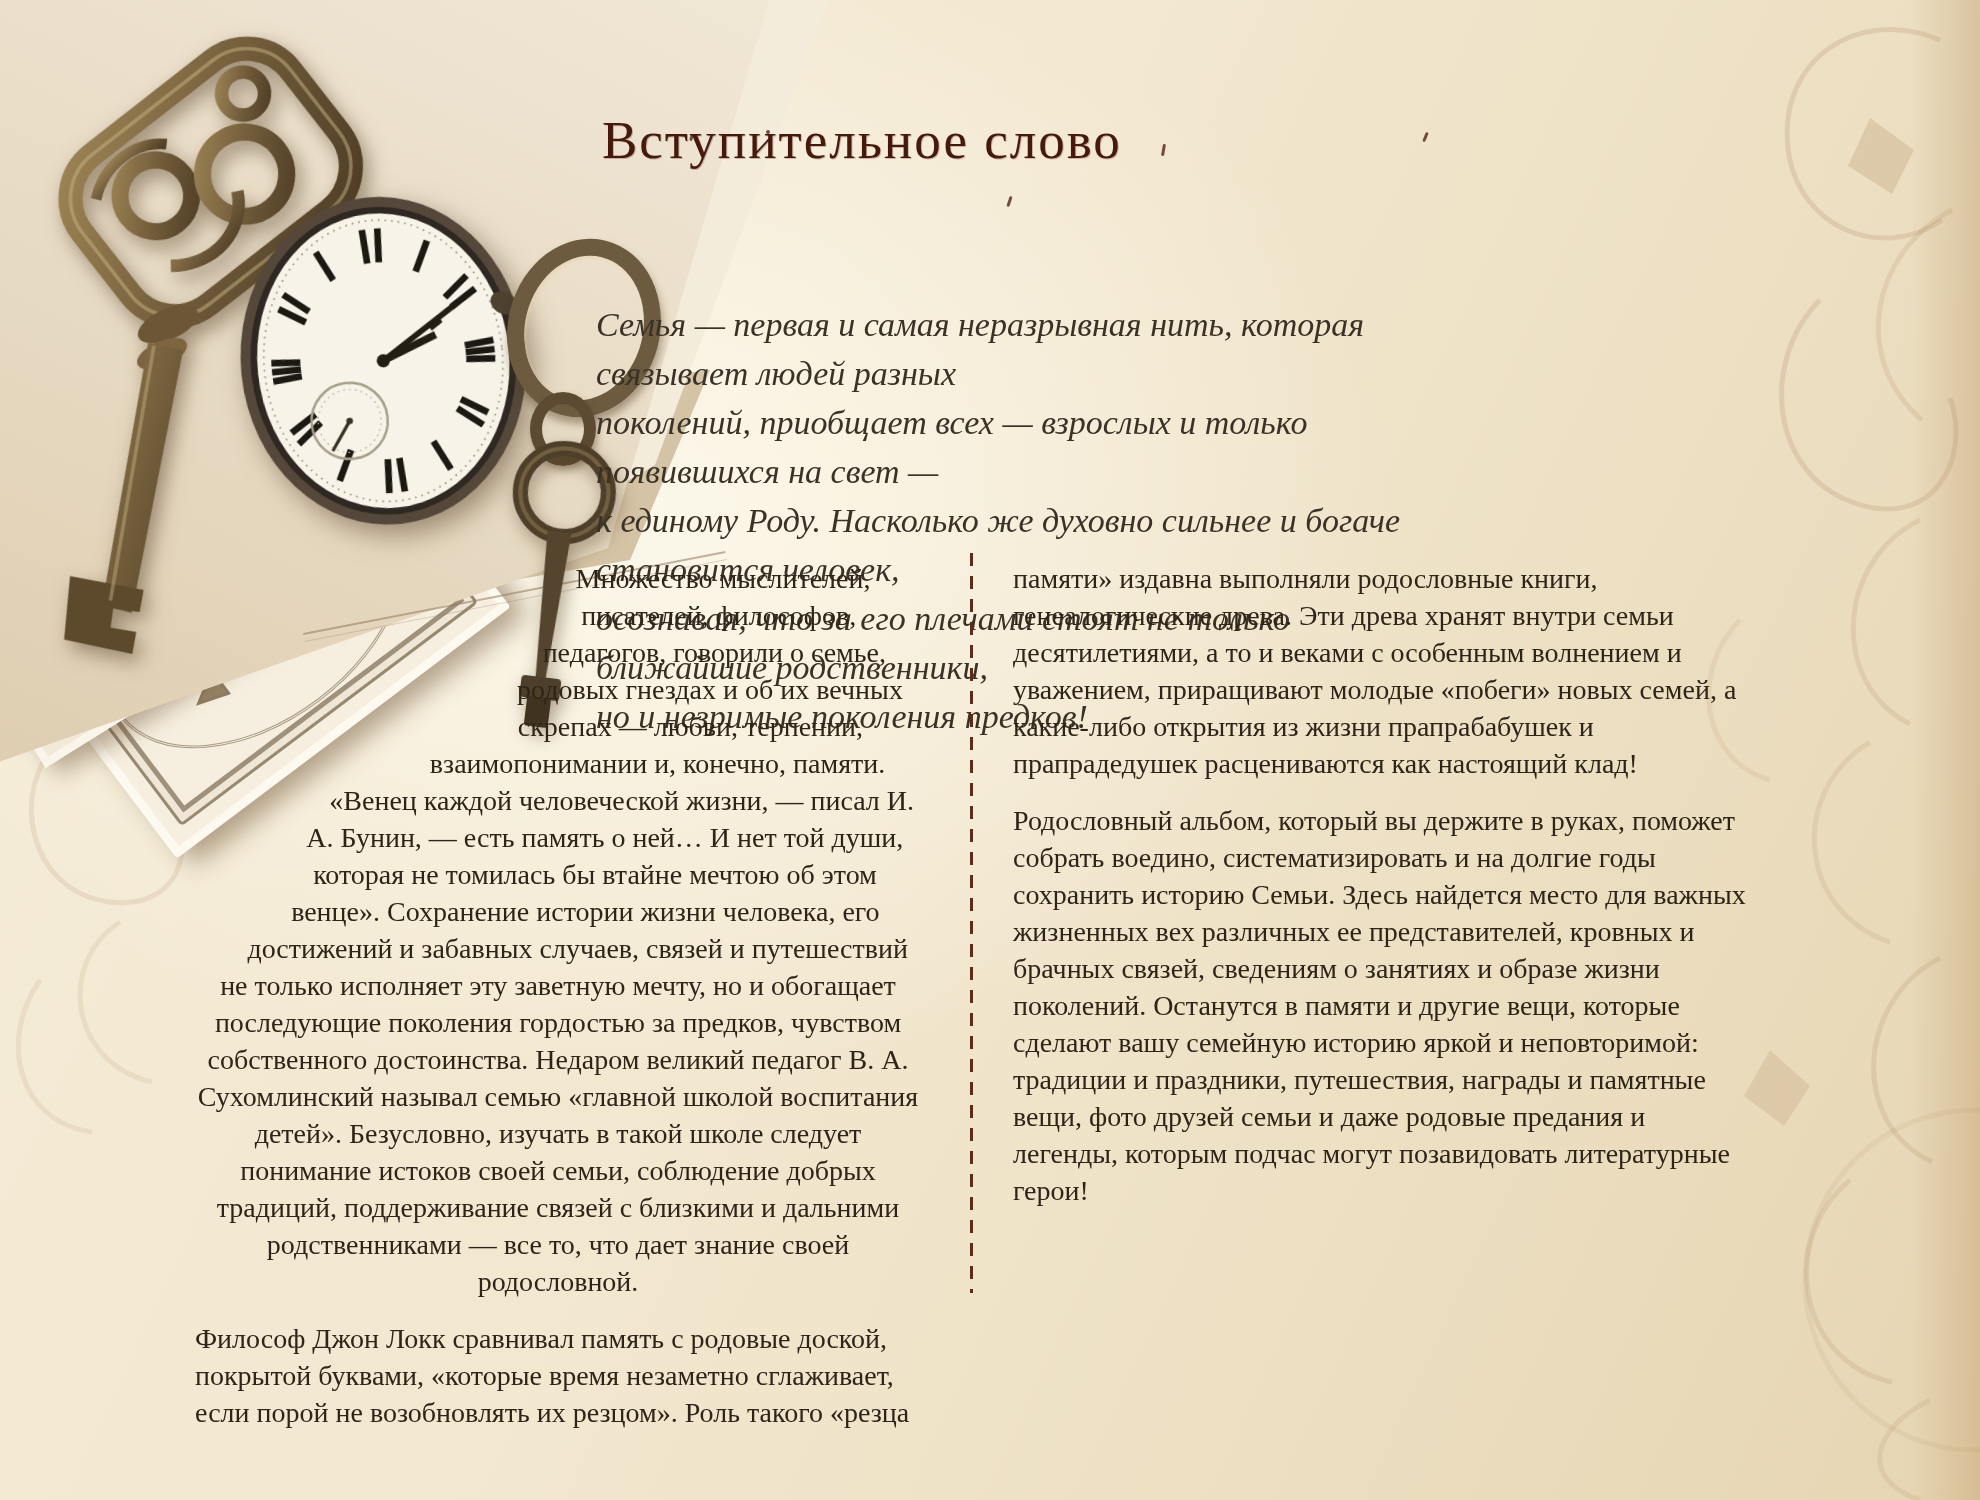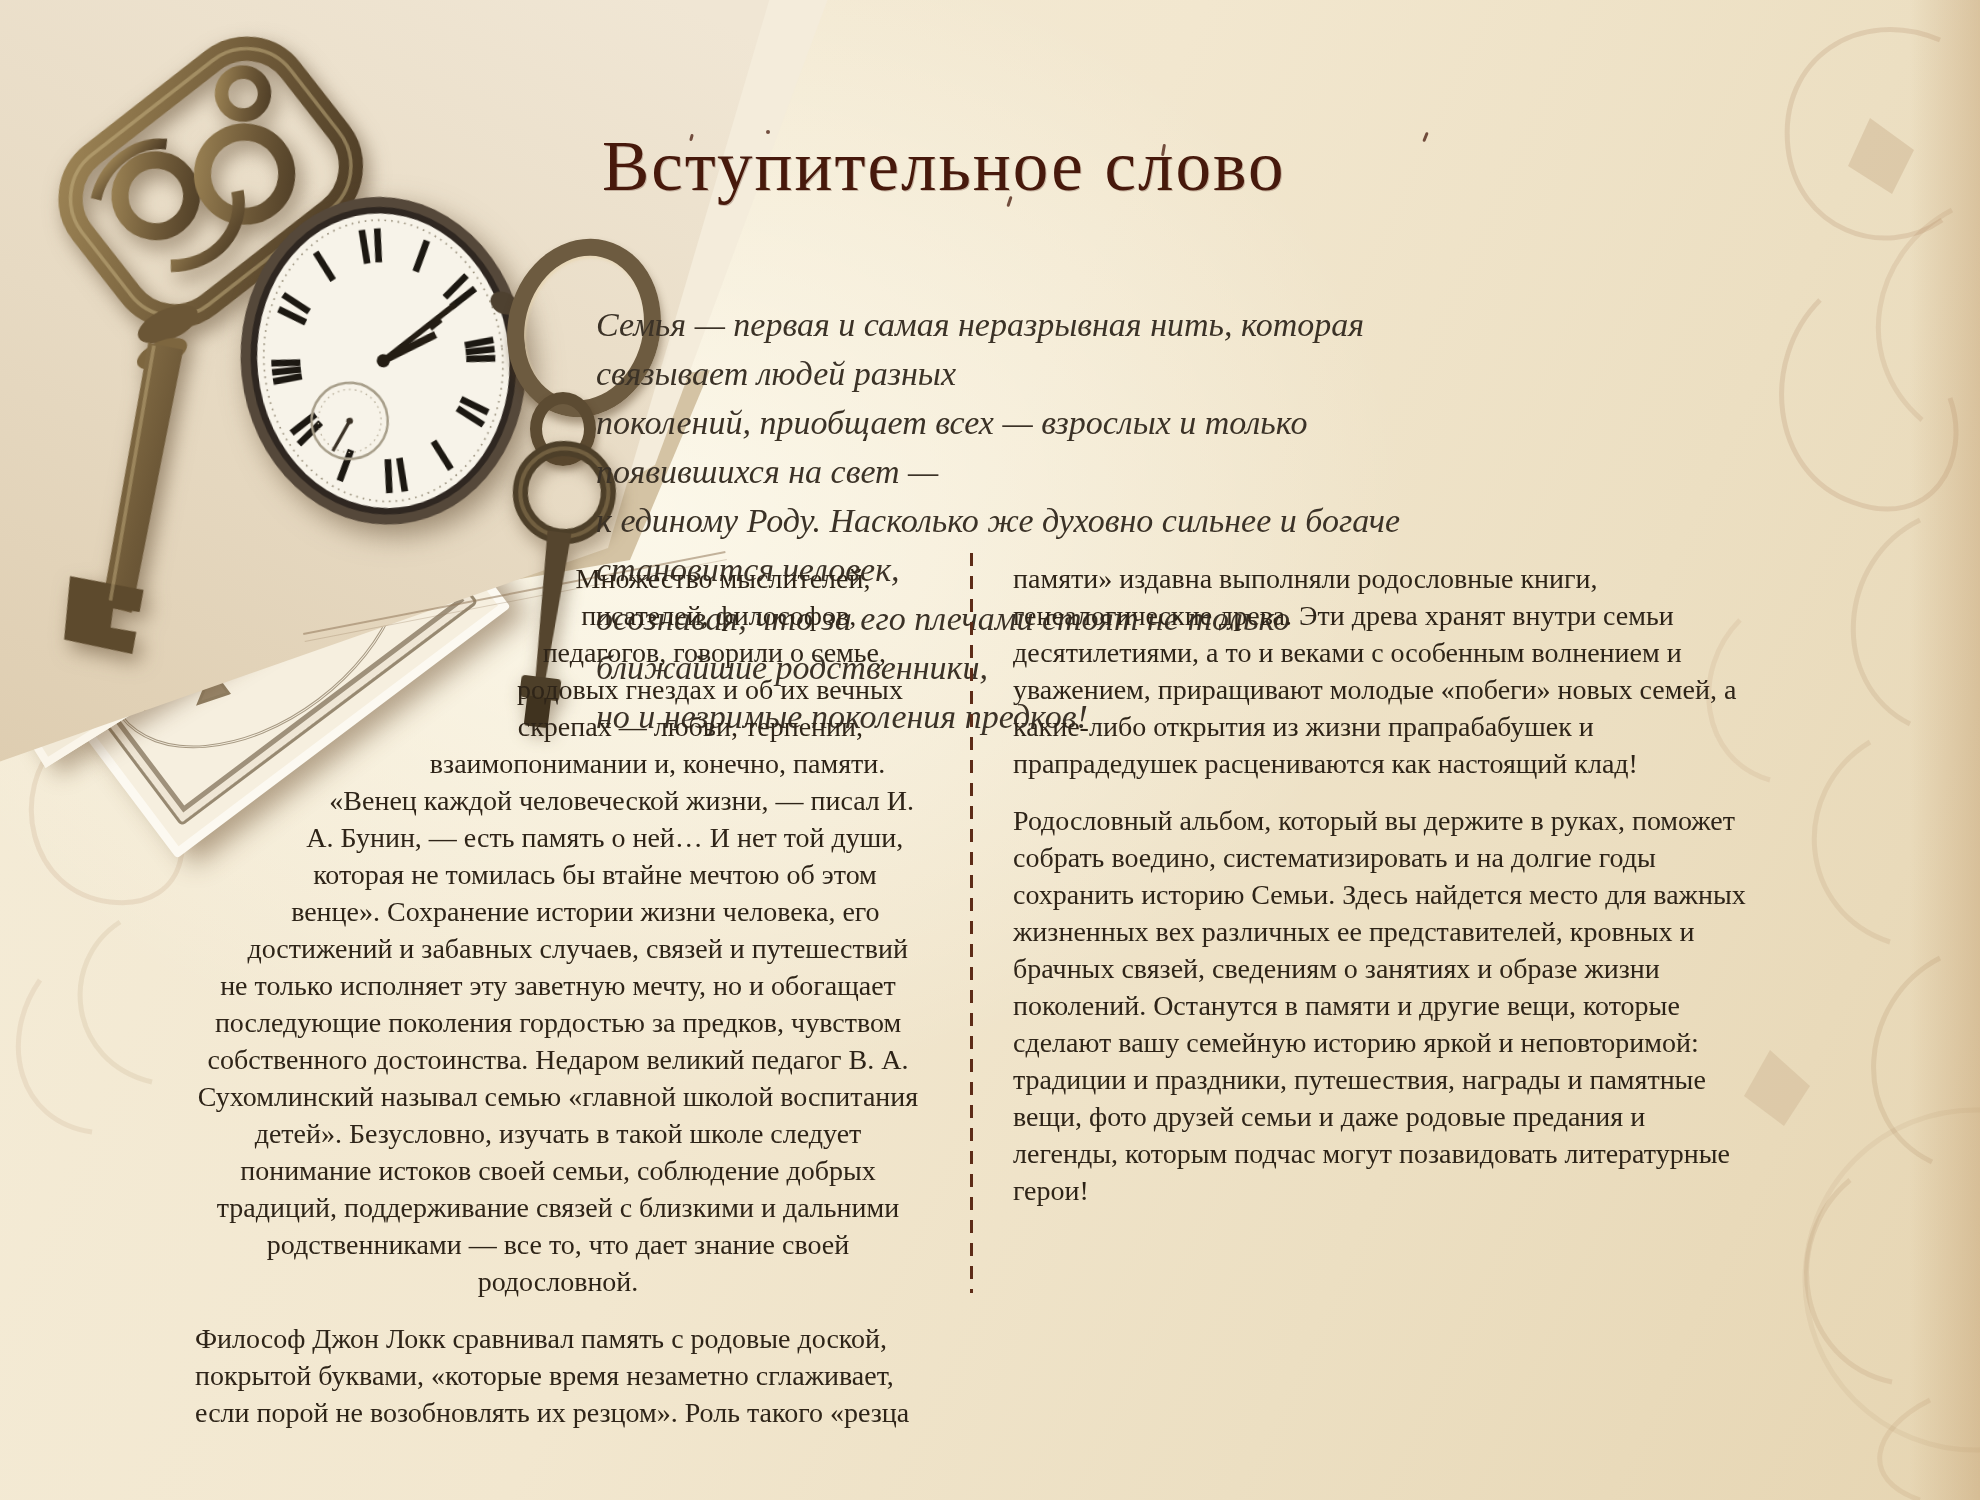--- a/index.html
+++ b/index.html
@@ -61,22 +61,22 @@
   .watch-svg{position:absolute;left:218px;top:150px;width:348px;height:428px;
         transform:rotate(-6deg);filter:drop-shadow(7px 11px 14px rgba(80,58,32,.5));}
   .bail{position:absolute;left:508px;top:238px;width:118px;height:146px;border-radius:50%;
         border:17px solid #6d5b40;box-shadow:inset 2px 2px 3px rgba(230,210,170,.6), 3px 6px 9px rgba(80,58,32,.45);
         transform:rotate(14deg);}
   .link{position:absolute;left:530px;top:392px;width:42px;height:50px;border-radius:50%;
         border:12px solid #5c4b32;box-shadow:2px 4px 7px rgba(80,58,32,.4);}
   .pendant-svg{position:absolute;left:475px;top:430px;width:160px;height:310px;
         transform:rotate(7deg);filter:drop-shadow(4px 7px 9px rgba(80,58,32,.45));}
   
-  .title{position:absolute;left:602px;top:126px;margin:0;font-weight:normal;
-        font-size:71px;letter-spacing:2px;color:#47190c;white-space:nowrap;
+  .title{position:absolute;left:602px;top:110px;margin:0;font-weight:normal;
+        font-size:53px;letter-spacing:2px;color:#47190c;white-space:nowrap;
         text-shadow:1px 1px 0 rgba(70,25,12,.25);}
   .speck{position:absolute;background:#47190c;opacity:.75;border-radius:2px;}
   .s1{left:1008px;top:196px;width:3px;height:11px;transform:rotate(18deg);}
   .s2{left:1162px;top:144px;width:3px;height:12px;transform:rotate(10deg);}
   .s3{left:1424px;top:132px;width:3px;height:10px;transform:rotate(22deg);}
   .s4{left:766px;top:130px;width:4px;height:4px;border-radius:50%;}
   .s5{left:690px;top:134px;width:3px;height:7px;transform:rotate(15deg);}
   .intro{position:absolute;left:596px;top:300px;width:830px;margin:0;
         font-style:italic;font-size:34px;line-height:49px;color:#3b3227;
         white-space:pre-line;}

